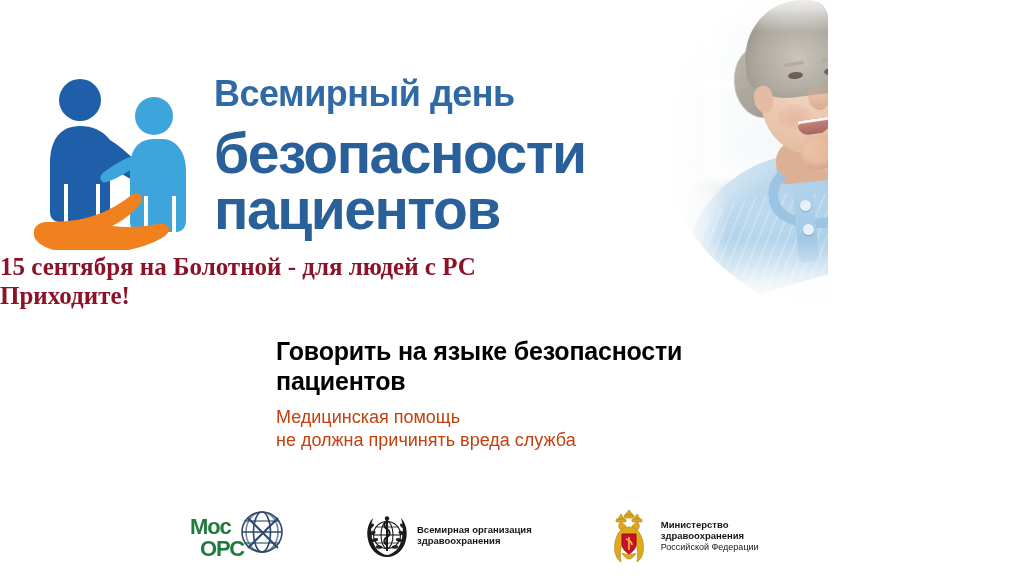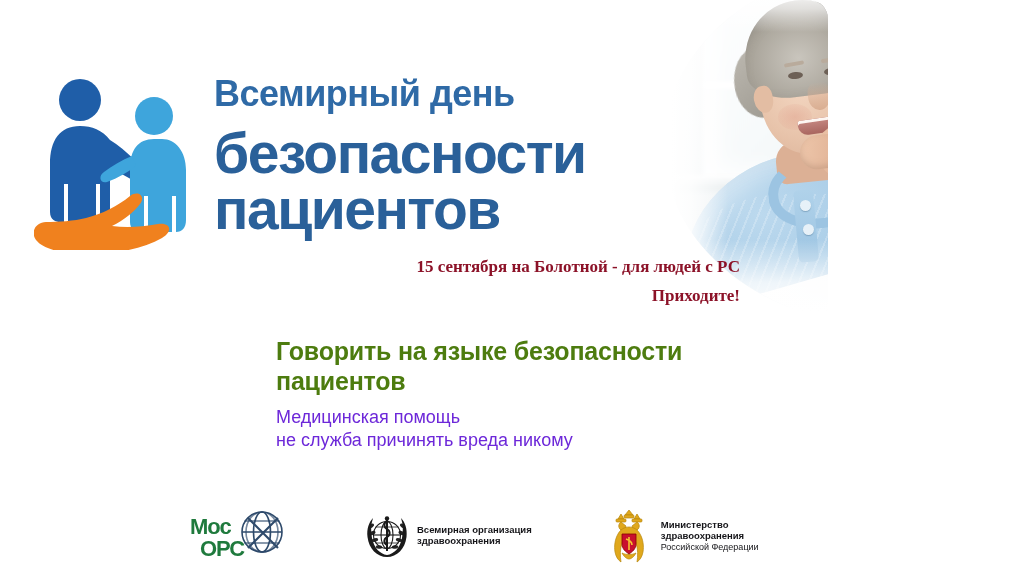--- a/index.html
+++ b/index.html
@@ -212,34 +212,34 @@
     font-size:57px;font-weight:bold;color:#2a6099;letter-spacing:-1.5px;
     line-height:56px;margin-top:11px;
   }
   .hl-line3{
     font-size:57px;font-weight:bold;color:#2a6099;letter-spacing:-1.5px;
     line-height:56px;
   }
 
   
   .announce{
-    position:absolute;left:0px;top:252px;width:740px;text-align:right;
+    position:absolute;left:0px;top:252px;width:740px;text-align:left;
     font-family:"Liberation Serif", serif;
-    font-weight:bold;font-size:17px;line-height:29px;color:#8c1228;
+    font-weight:bold;font-size:25px;line-height:29px;color:#8c1228;
     z-index:6;
   }
 
   
   .slogan{position:absolute;left:276px;top:336px;width:520px;}
   .sl-head{
-    font-size:25px;font-weight:bold;color:#4d7c0f;line-height:30px;
+    font-size:25px;font-weight:bold;color:#000000;line-height:30px;
     letter-spacing:-.2px;
   }
   .sl-sub{
-    margin-top:10px;font-size:18px;color:#6d28d9;line-height:23px;font-weight:normal;
+    margin-top:10px;font-size:18px;color:#c2410c;line-height:23px;font-weight:normal;
   }
 
   
   .logos{
     position:absolute;left:140px;top:506px;width:720px;height:60px;
     display:flex;align-items:center;gap:24px;
   }
   .logo-item{display:flex;align-items:center;gap:7px;margin-left:48px;}
   .logo-txt{line-height:1.12;}
   .logo-txt .l1{font-size:9.5px;font-weight:bold;color:#16161a;white-space:nowrap;}
@@ -348,21 +348,21 @@
     <div>Приходите!</div>
   </div>
 
   <div class="slogan">
     <div class="sl-head">
       <div>Говорить на языке безопасности</div>
       <div>пациентов</div>
     </div>
     <div class="sl-sub">
       <div>Медицинская помощь</div>
-      <div>не служба причинять вреда никому</div>
+      <div>не должна причинять вреда служба</div>
     </div>
   </div>
 
   <div class="logos">
 
     <div class="logo-item">
       <svg width="104" height="52" viewBox="0 0 104 52">
         <g fill="none" stroke="#2e4a6b" stroke-width="1.6">
           <circle cx="74" cy="22" r="20"></circle>
           <ellipse cx="74" cy="22" rx="8.5" ry="20"></ellipse>

